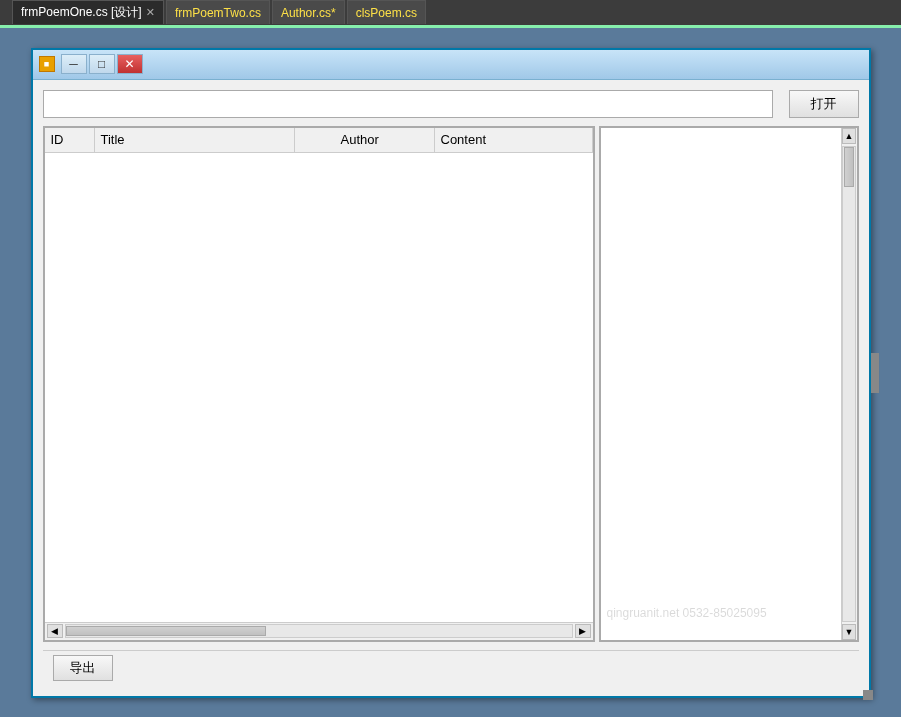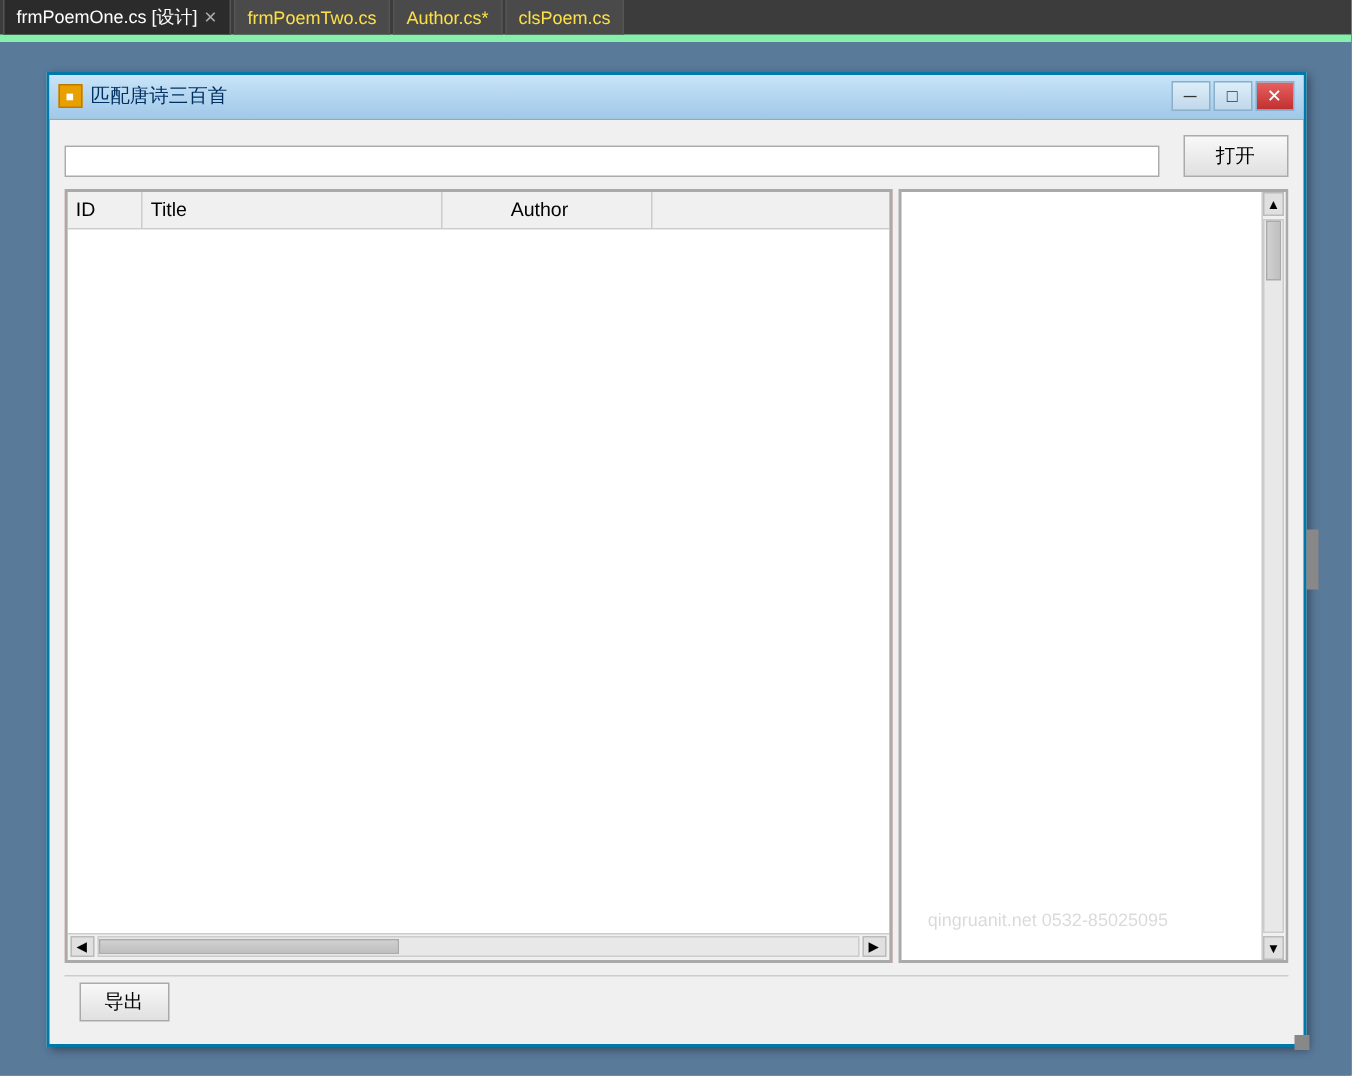--- a/index.html
+++ b/index.html
@@ -11,23 +11,22 @@
       width: 901px;
       height: 717px;
       overflow: hidden;
     }
 
     
     .ide-tabs {
       display: flex;
       background: #3c3c3c;
       height: 28px;
-      align-items: flex-end;
-      padding: 0 2px;
-      border-bottom: 5px solid #86efac;
+      padding: 0 12px;
+      border-bottom: 3px solid #86efac;
     }
 
     .ide-tab {
       display: flex;
       align-items: center;
       height: 24px;
       padding: 0 8px;
       background: #4a4a4a;
       color: #fde047;
       font-size: 12px;
@@ -134,21 +133,20 @@
       flex-direction: column;
       gap: 8px;
       height: calc(100% - 30px);
     }
 
     
     .search-row {
       display: flex;
       gap: 16px;
       height: 28px;
-      align-items: flex-end;
     }
 
     .search-input {
       flex: 1;
       border: 1px solid #aaa;
       background: white;
       padding: 2px 4px;
       font-size: 13px;
     }
 
@@ -167,21 +165,21 @@
       display: flex;
       gap: 4px;
       flex: 1;
       overflow: hidden;
     }
 
     
     .datagrid-container {
       flex: 1;
       border: 2px solid #aaa;
-      background: #fca5a5;
+      background: #ef4444;
       display: flex;
       flex-direction: column;
       overflow: hidden;
       position: relative;
     }
 
     .datagrid-header {
       display: flex;
       background: #f0f0f0;
       border-bottom: 1px solid #ccc;
@@ -303,21 +301,21 @@
       width: 10px;
       height: 40px;
       background: linear-gradient(to right, #d0d0d0, #c0c0c0);
       border: 1px solid #aaa;
     }
 
     
     .watermark {
       position: absolute;
       bottom: 20px;
-      left: 18px;
+      left: 6px;
       color: rgba(0, 0, 0, 0.15);
       font-size: 12px;
       pointer-events: none;
       white-space: nowrap;
     }
 
     
     .bottom-bar {
       height: 36px;
       background: #f0f0f0;
@@ -369,21 +367,20 @@
 </div>
 
 <div class="design-area">
 
   <div class="win-form">
 
     <div class="title-bar">
       <div class="title-icon">
         <span>■</span>
       </div>
-      <span class="title-text">匹配唐诗三百首</span>
       <div class="title-btns">
         <div class="title-btn">
           <span>─</span>
         </div>
         <div class="title-btn">
           <span>□</span>
         </div>
         <div class="title-btn close-btn">
           <span>✕</span>
         </div>
@@ -403,20 +400,23 @@
           <div class="datagrid-header">
             <div class="dg-col dg-col-id">
               <span>ID</span>
             </div>
             <div class="dg-col dg-col-title">
               <span>Title</span>
             </div>
             <div class="dg-col dg-col-author">
               <span>Author</span>
             </div>
+            <div class="dg-col dg-col-content">
+              <span>Content</span>
+            </div>
           </div>
           <div class="datagrid-body"></div>
           <div class="datagrid-hscroll">
             <div class="hscroll-btn">◀</div>
             <div class="hscroll-track">
               <div class="hscroll-thumb"></div>
             </div>
             <div class="hscroll-btn">▶</div>
           </div>
         </div>

